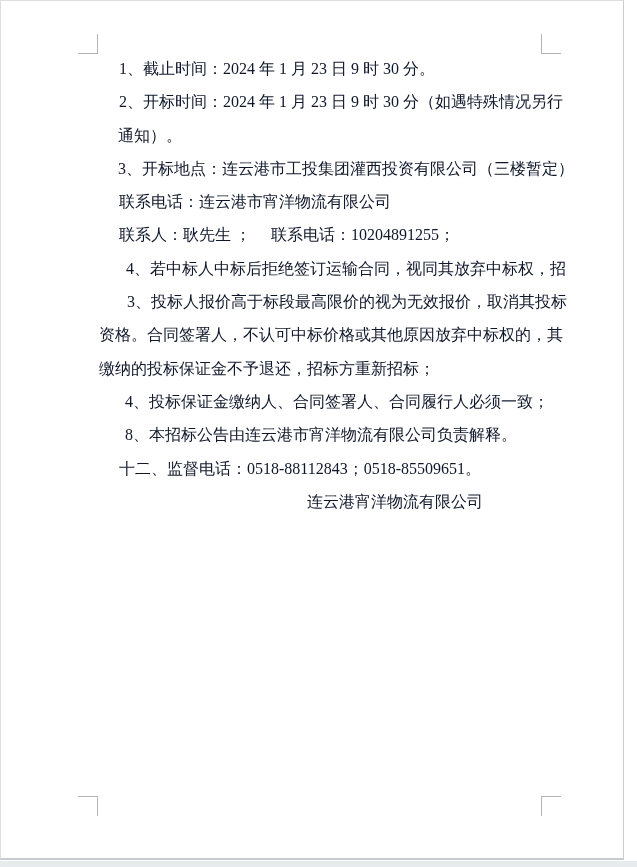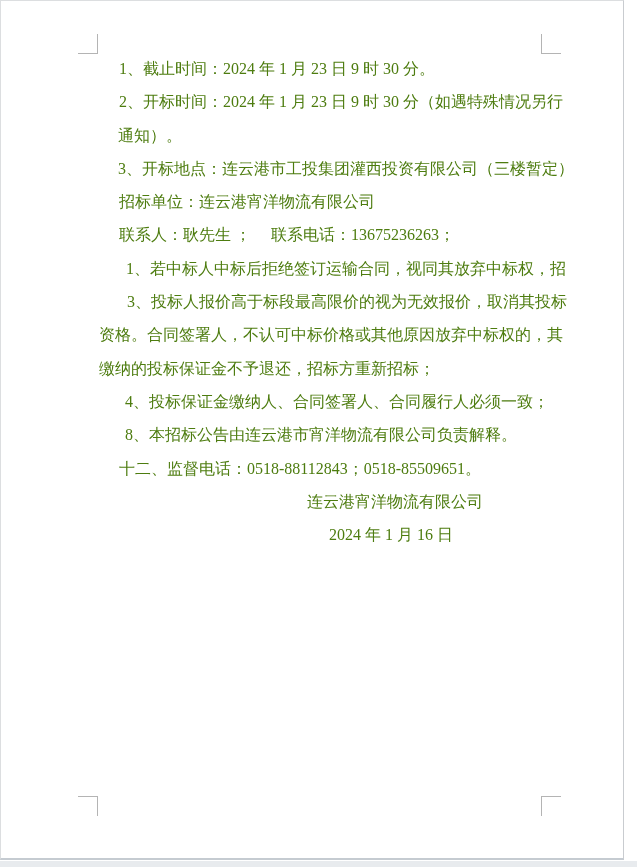--- a/index.html
+++ b/index.html
@@ -48,21 +48,21 @@
   .crop-mark.br { left: 540px; top: 795px; border-left: 1px solid #b4b4b4;  border-top: 1px solid #b4b4b4; }
 
   
   .text-body {
     position: absolute;
     left: 97px;
     top: 51px;
     width: 445px;
     font-size: 16px;
     line-height: 33.3px;
-    color: #4d7c0f;
+    color: #0f172a;
     letter-spacing: 0;
   }
   .ln {
     white-space: pre;
   }
 </style>
 </head>
 <body>
 
 <div class="page">
@@ -70,28 +70,27 @@
   <div class="crop-mark tl"></div>
   <div class="crop-mark tr"></div>
   <div class="crop-mark bl"></div>
   <div class="crop-mark br"></div>
 
   <div class="text-body">
     <div class="ln" style="padding-left:21px">1、截止时间：2024 年 1 月 23 日 9 时 30 分。</div>
     <div class="ln" style="padding-left:21px">2、开标时间：2024 年 1 月 23 日 9 时 30 分（如遇特殊情况另行</div>
     <div class="ln" style="padding-left:20px">通知）。</div>
     <div class="ln" style="padding-left:20px">3、开标地点：连云港市工投集团灌西投资有限公司（三楼暂定）</div>
-    <div class="ln" style="padding-left:21px">招标单位：连云港宵洋物流有限公司</div>
-    <div class="ln" style="padding-left:21px">联系人：耿先生 ；　 联系电话：13675236263；</div>
-    <div class="ln" style="padding-left:28px">1、若中标人中标后拒绝签订运输合同，视同其放弃中标权，招</div>
+    <div class="ln" style="padding-left:21px">联系电话：连云港市宵洋物流有限公司</div>
+    <div class="ln" style="padding-left:21px">联系人：耿先生 ；　 联系电话：10204891255；</div>
+    <div class="ln" style="padding-left:28px">4、若中标人中标后拒绝签订运输合同，视同其放弃中标权，招</div>
     <div class="ln" style="padding-left:29px">3、投标人报价高于标段最高限价的视为无效报价，取消其投标</div>
     <div class="ln" style="padding-left:1px">资格。合同签署人，不认可中标价格或其他原因放弃中标权的，其</div>
     <div class="ln" style="padding-left:1px">缴纳的投标保证金不予退还，招标方重新招标；</div>
     <div class="ln" style="padding-left:27px">4、投标保证金缴纳人、合同签署人、合同履行人必须一致；</div>
     <div class="ln" style="padding-left:27px">8、本招标公告由连云港市宵洋物流有限公司负责解释。</div>
     <div class="ln" style="padding-left:21px">十二、监督电话：0518-88112843；0518-85509651。</div>
     <div class="ln" style="padding-left:209px">连云港宵洋物流有限公司</div>
-    <div class="ln" style="padding-left:231px">2024 年 1 月 16 日</div>
   </div>
 
 </div>
 
 <div class="bottom-strip"></div>
 
 </body></html>

